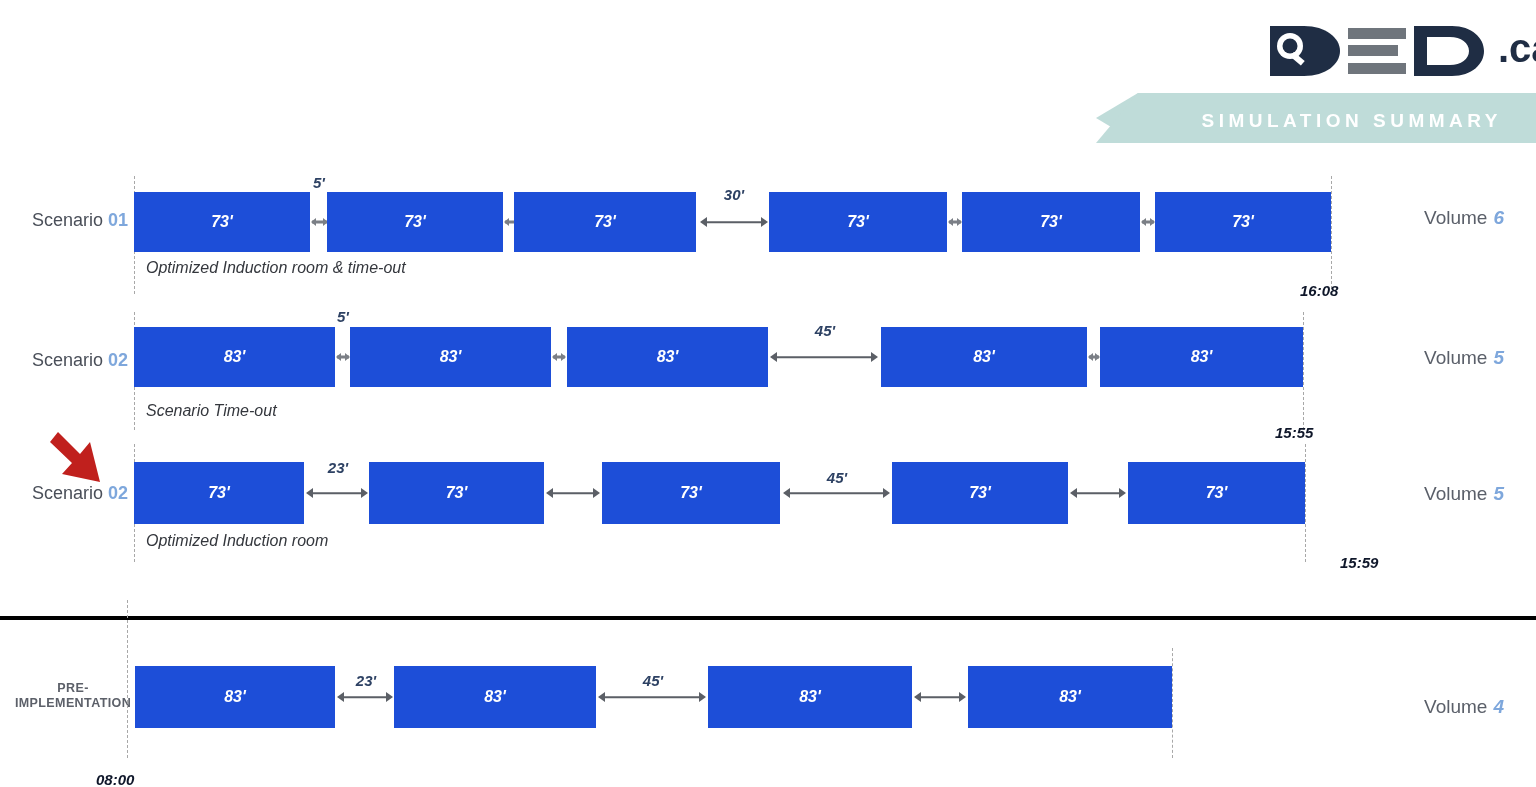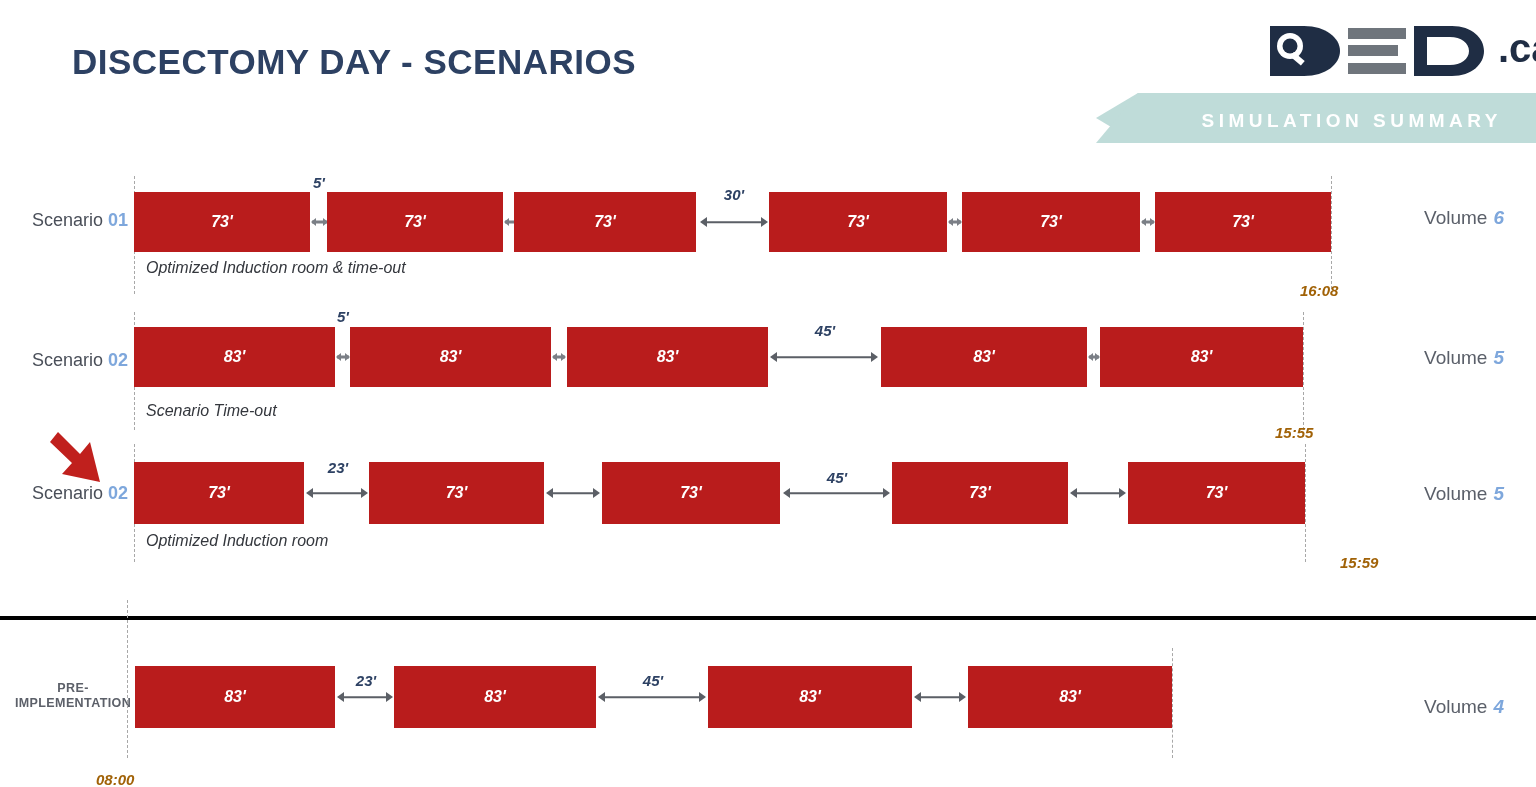--- a/index.html
+++ b/index.html
@@ -53,21 +53,21 @@
   .row-label .num { color: #7ea7dc; font-weight: bold; margin-left: 5px; }
 
   .row-label.pre {
     font-size: 12.5px; font-weight: bold; color: #5c6069;
     letter-spacing: 0.4px; line-height: 15px; text-align: center;
     left: 8px; width: 130px;
   }
 
   .block {
     position: absolute;
-    background: #b91c1c;
+    background: #1d4ed8;
     display: flex; align-items: center; justify-content: center;
     color: #ffffff; font-weight: bold; font-style: italic;
     font-size: 16px;
   }
 
   
   .vline {
     position: absolute;
     border-left: 1px dashed #a8a8a8;
     width: 0;
@@ -108,36 +108,35 @@
 
   .volume {
     position: absolute; right: 32px;
     font-size: 19px; color: #5a5f69; white-space: nowrap;
   }
   .volume .num { color: #7ea7dc; font-weight: bold; font-style: italic; margin-left: 6px; }
 
   .timestamp {
     position: absolute;
     font-size: 15px; font-weight: bold; font-style: italic;
-    color: #a16207; white-space: nowrap;
+    color: #0f172a; white-space: nowrap;
   }
 
   .divider {
     position: absolute; left: 0; width: 1536px;
     height: 4px; background: #000000;
   }
 
   .red-arrow { position: absolute; }
 </style>
 </head>
 <body>
 
 <div id="root">
 
-  <div class="page-title">DISCECTOMY DAY - SCENARIOS</div>
 
   <div class="logo">
     <svg width="240" height="62" viewBox="0 0 240 62">
 
       <path d="M4 6 H38 C60 6 74 18 74 31 C74 44 60 56 38 56 H4 Z" fill="#1f2d44"></path>
       <circle cx="24" cy="26" r="13" fill="#ffffff"></circle>
       <circle cx="24" cy="26" r="7.5" fill="#1f2d44"></circle>
       <rect x="28" y="32" width="14" height="6" transform="rotate(40 28 32)" fill="#ffffff"></rect>
 
       <rect x="82" y="8" width="58" height="11" fill="#6f757c"></rect>

